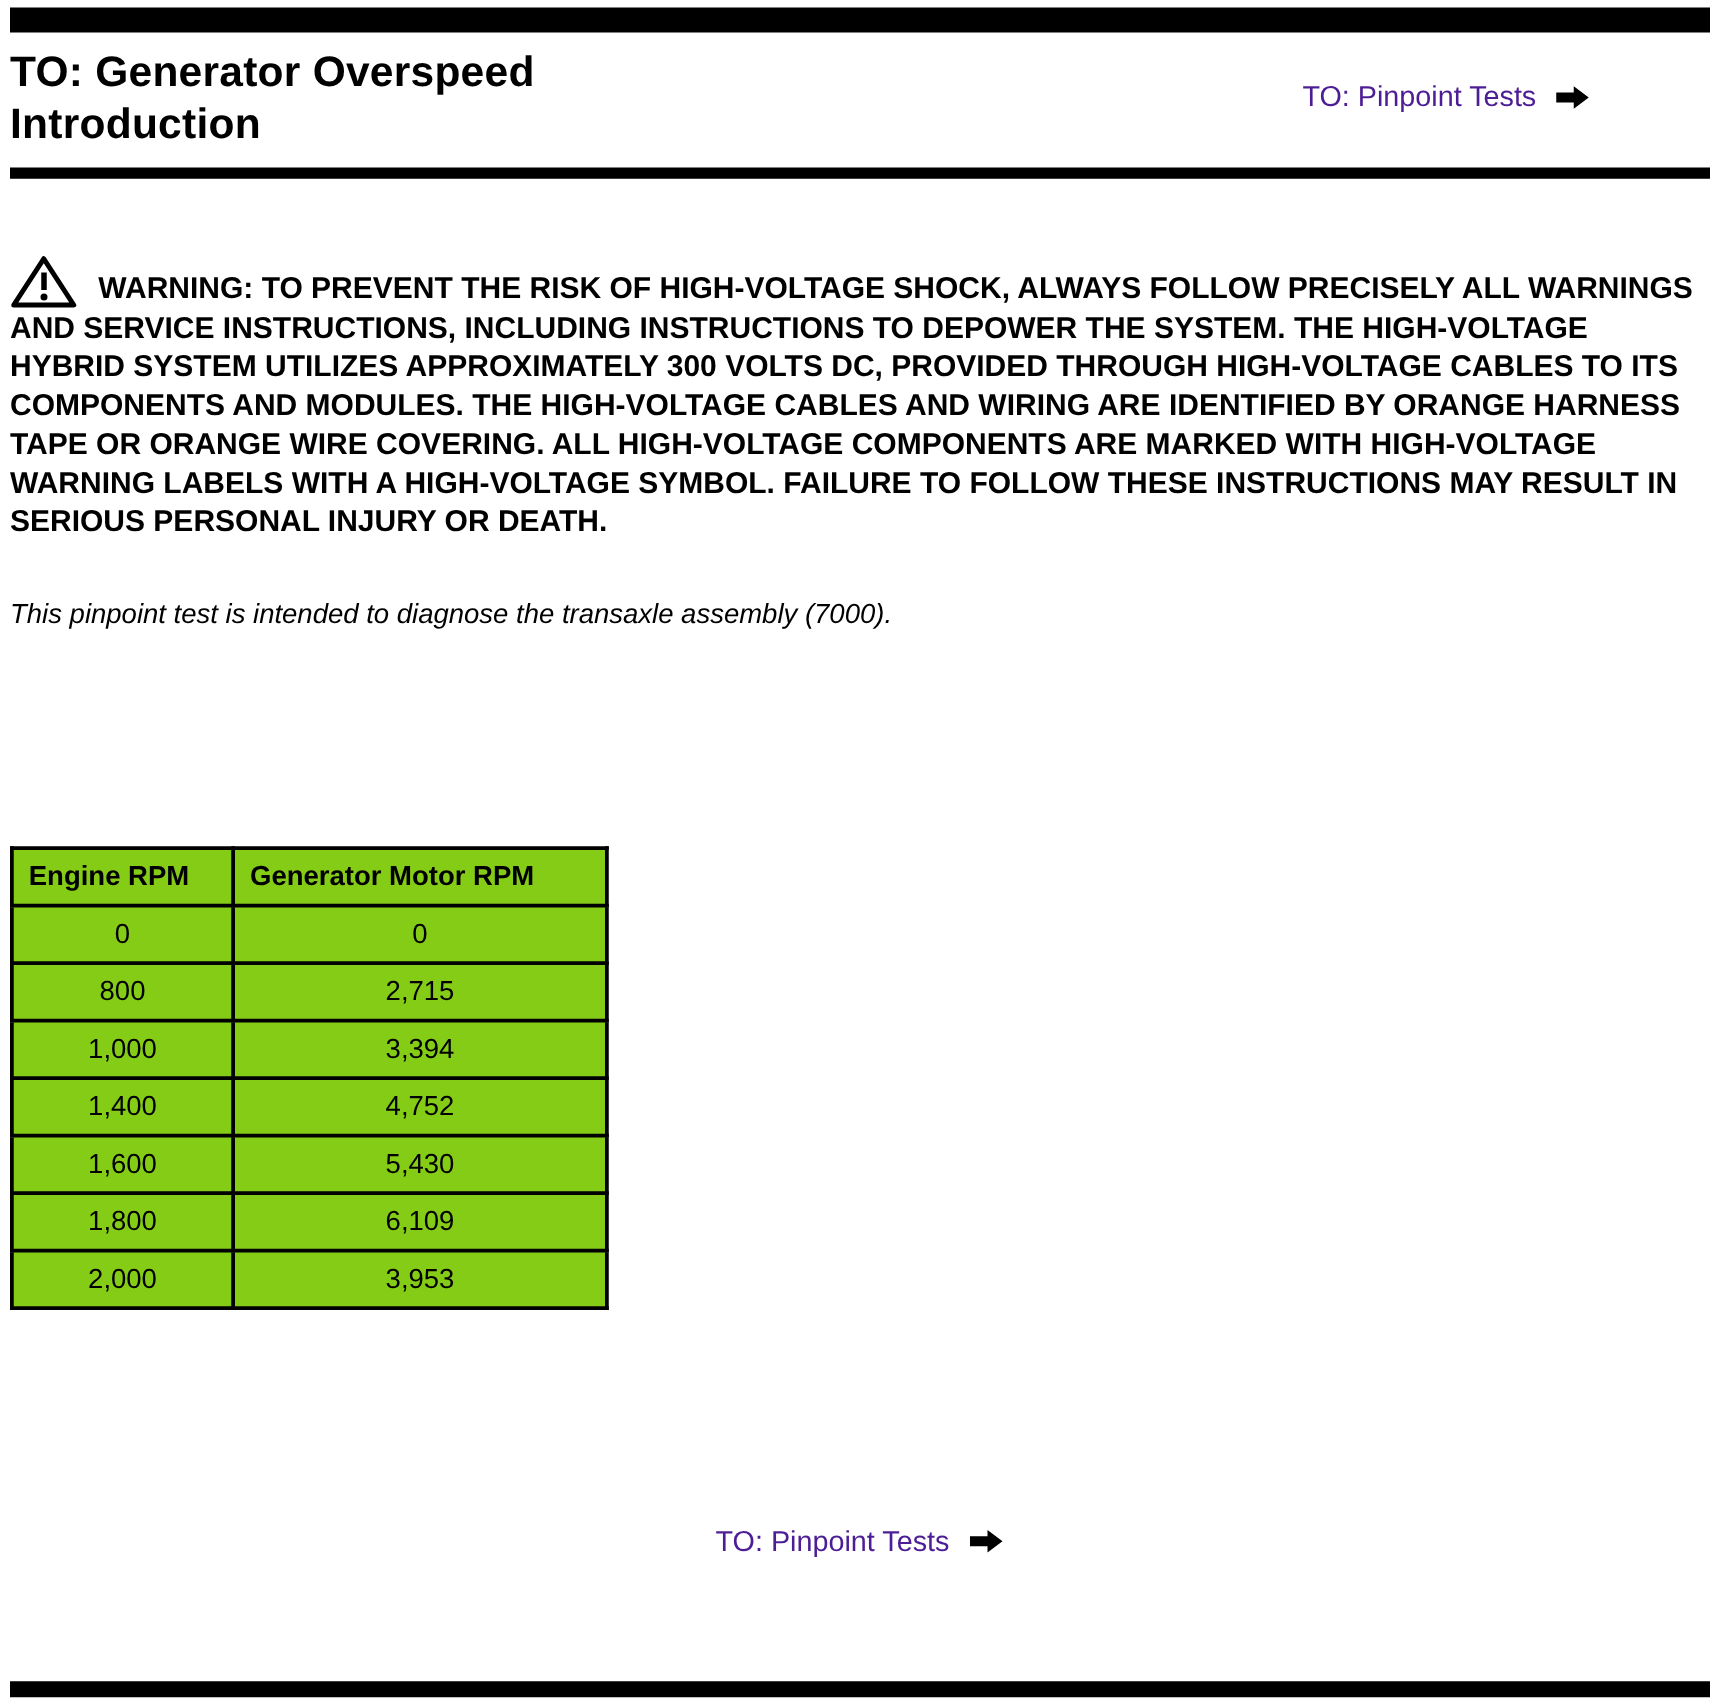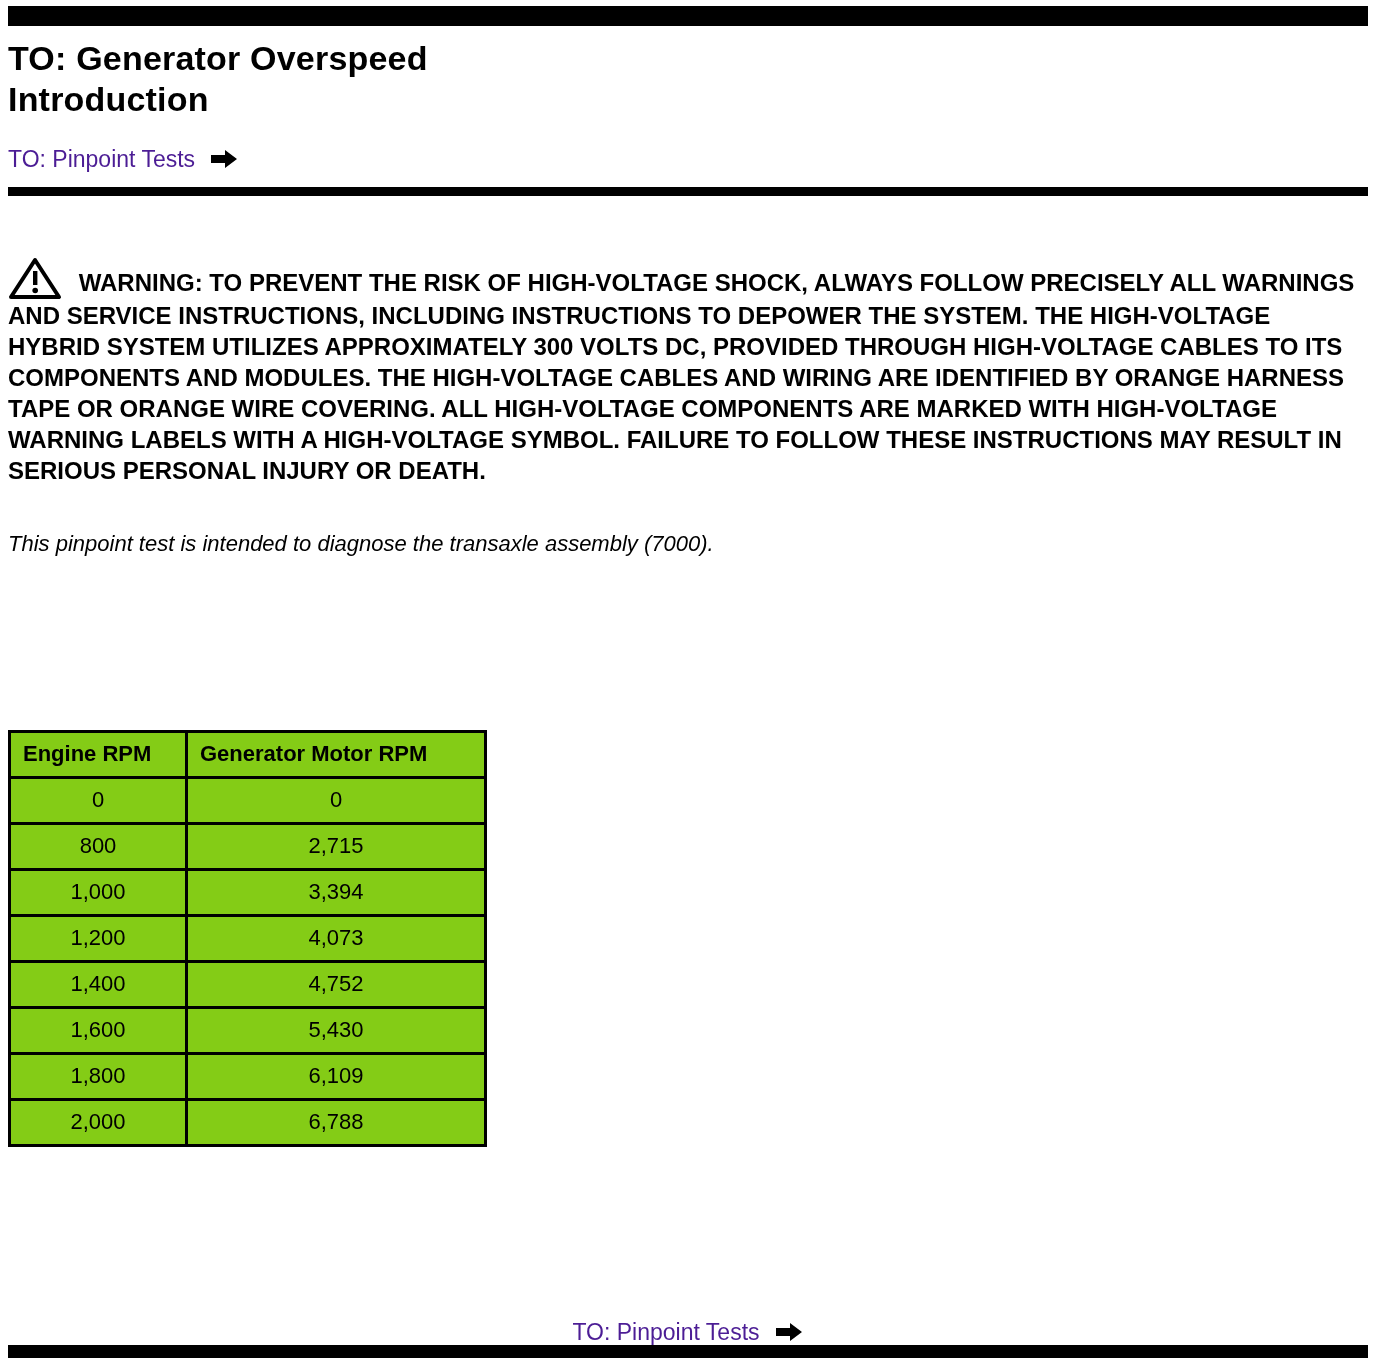--- a/index.html
+++ b/index.html
@@ -26,21 +26,20 @@
     position: absolute;
     left: 8px; right: 8px; bottom: 0;
     height: 13px;
     margin: 0;
   }
   .header {
     display: flex;
     justify-content: space-between;
     align-items: flex-start;
     padding: 12px 8px 0 8px;
-    flex-direction: column;
   }
   .title {
     margin: 0;
     font-size: 34px;
     font-weight: bold;
     line-height: 1.2;
     letter-spacing: 0.2px;
   }
   .nav-link {
     display: inline-flex;
@@ -145,38 +144,34 @@
         </tr>
         <tr>
           <td>800</td>
           <td>2,715</td>
         </tr>
         <tr>
           <td>1,000</td>
           <td>3,394</td>
         </tr>
         <tr>
-          <td>1,200</td>
-          <td>4,073</td>
-        </tr>
-        <tr>
           <td>1,400</td>
           <td>4,752</td>
         </tr>
         <tr>
           <td>1,600</td>
           <td>5,430</td>
         </tr>
         <tr>
           <td>1,800</td>
           <td>6,109</td>
         </tr>
         <tr>
           <td>2,000</td>
-          <td>6,788</td>
+          <td>3,953</td>
         </tr>
       </tbody>
   </table>
 
   <div class="footer-nav">
     <a class="nav-link">
       <span>TO: Pinpoint Tests</span>
       <svg class="arrow-icon" width="30" height="20" viewBox="0 0 30 20" aria-hidden="true">
         <path d="M2 6 h14 V1 l12 9 -12 9 v-5 H2 z" fill="#000000"></path>
       </svg>

